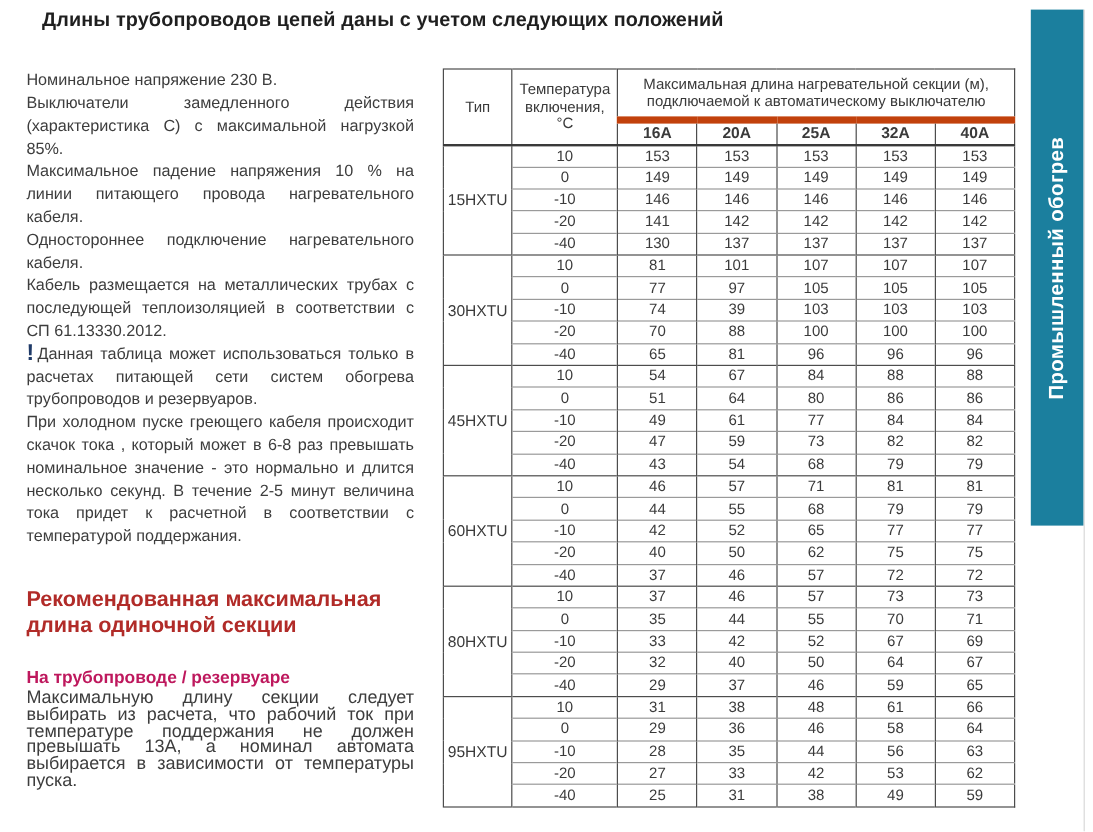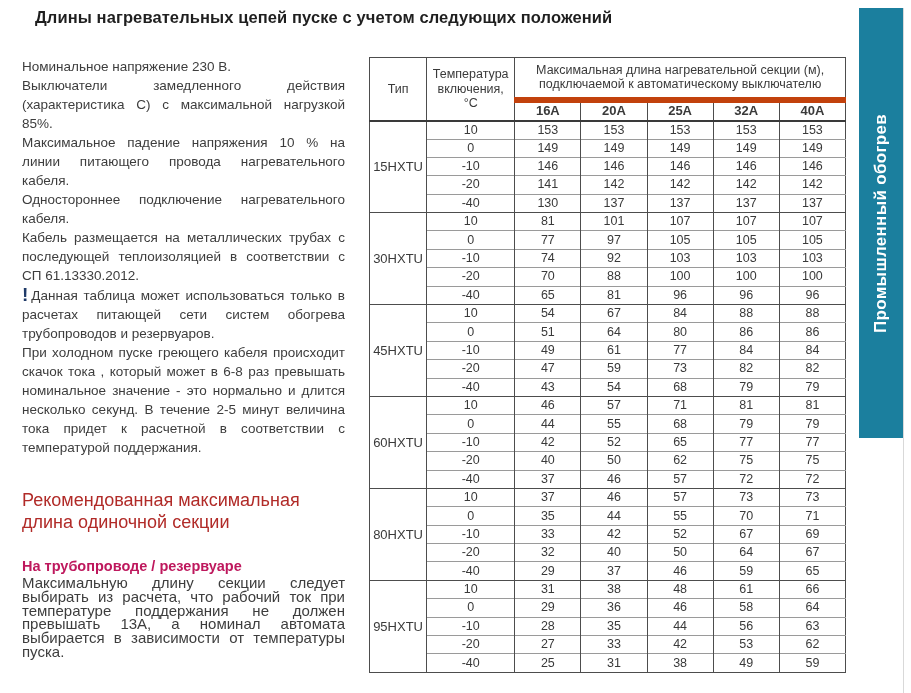--- a/index.html
+++ b/index.html
@@ -28,21 +28,21 @@
 
   .note { margin-top:14px; }
   .bang {
     font-size:19px; font-weight:bold; color:#1f3a68;
     vertical-align:-1px; padding-right:3px;
   }
   .cold-start { margin-top:26px; }
 
   .red-heading {
     margin-top:32px;
-    font-size:18px; line-height:22px; font-weight:normal;
+    font-size:18px; line-height:22px; font-weight:bold;
     color:#b12b28; text-align:left;
   }
   .red-subheading {
     margin-top:24px;
     font-size:14.5px; color:#be185d; text-align:left;
   }
   .fine-print {
     margin-top:14px;
     font-size:15px; line-height:13.8px; color:#3d3d3d;
     text-align:justify;
@@ -91,21 +91,21 @@
   .page-edge {
     position:absolute; left:903px; top:8px; width:1px; height:685px;
     background:#d9d9d9;
   }
 </style>
 </head>
 <body>
 
 <div class="page">
 
-  <h1 class="doc-title">Длины нагревательных цепей пуске с учетом следующих положений</h1>
+  <h1 class="doc-title">Длины трубопроводов цепей даны с учетом следующих положений</h1>
 
   <div class="left-col">
     <div>
       <p>Номинальное напряжение 230 В.</p>
       <p>Выключатели замедленного действия (характеристика С) с максимальной нагрузкой 85%.</p>
       <p>Максимальное падение напряжения 10 % на линии питающего провода нагревательного кабеля.</p>
       <p>Одностороннее подключение нагревательного кабеля.</p>
       <p>Кабель размещается на металлических трубах с последующей теплоизоляцией в соответствии с СП 61.13330.2012.</p>
     </div>
 
@@ -200,21 +200,21 @@
             <td>0</td>
             <td>77</td>
             <td>97</td>
             <td>105</td>
             <td>105</td>
             <td>105</td>
           </tr>
           <tr>
             <td>-10</td>
             <td>74</td>
-            <td>92</td>
+            <td>39</td>
             <td>103</td>
             <td>103</td>
             <td>103</td>
           </tr>
           <tr>
             <td>-20</td>
             <td>70</td>
             <td>88</td>
             <td>100</td>
             <td>100</td>

